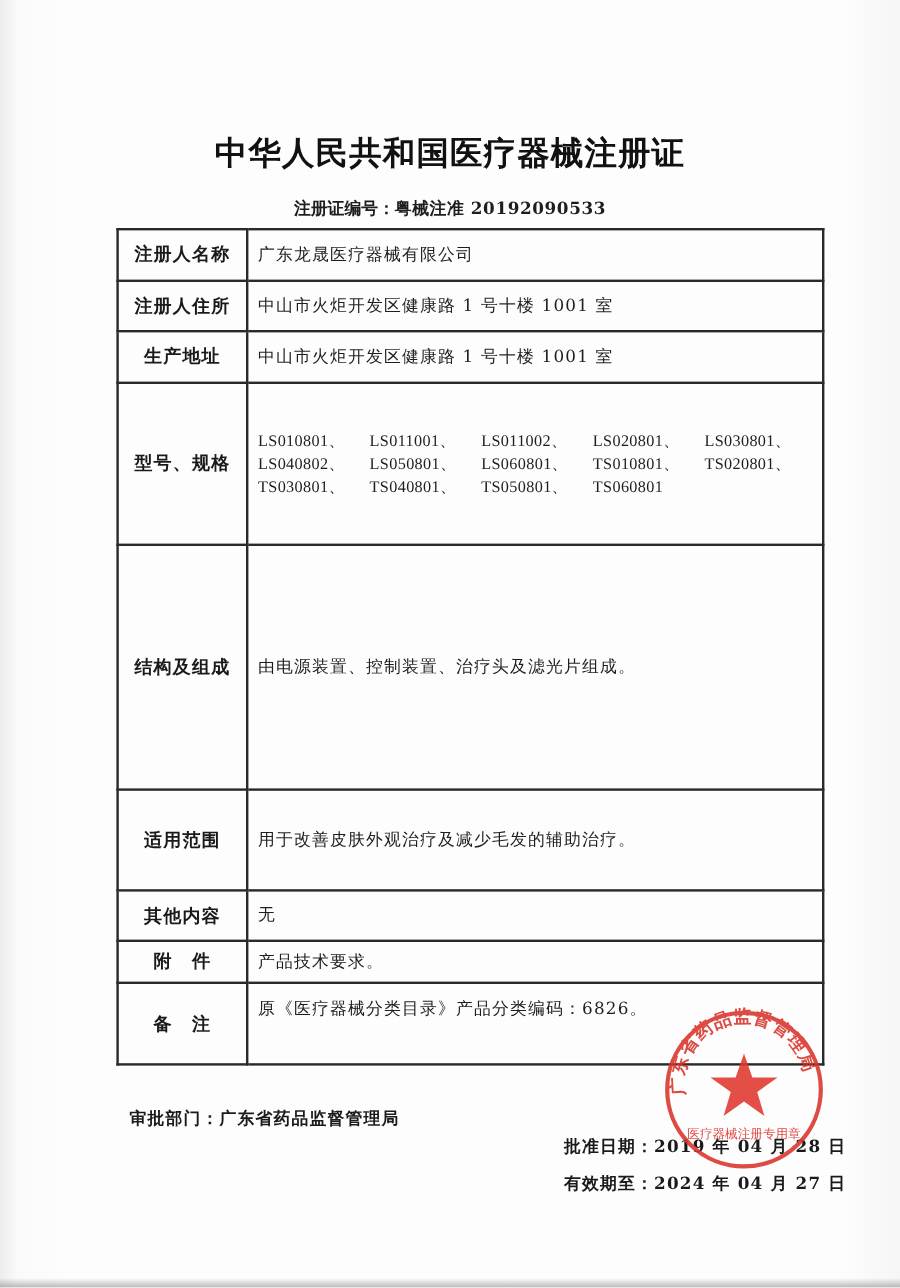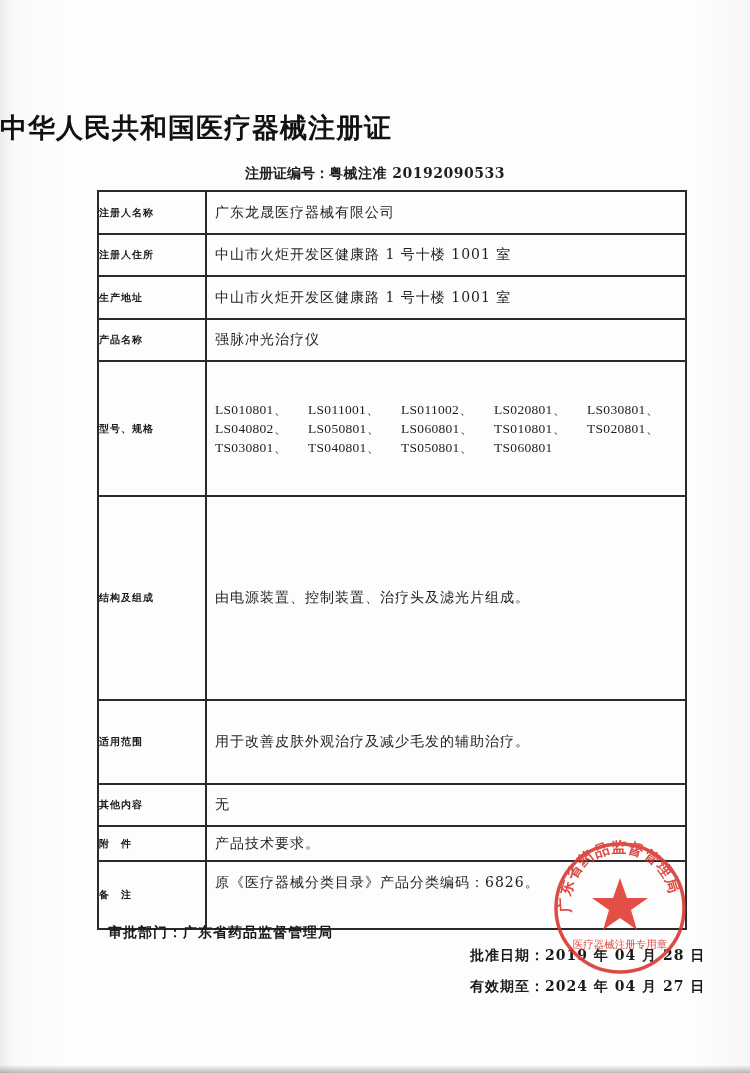--- a/index.html
+++ b/index.html
@@ -24,20 +24,21 @@
     .bottom-shadow {
       position: absolute;
       left: 0; right: 0; bottom: 0;
       height: 8px;
       background: linear-gradient(180deg, rgba(255,255,255,0) 0%, rgba(60,60,60,0.35) 100%);
     }
     .title {
       position: absolute;
       left: 0; width: 750px;
       top: 110px;
+      text-align: center;
       font-family: "DejaVu Sans", "Liberation Sans", sans-serif;
       font-weight: bold;
       font-size: 27px;
       letter-spacing: 1px;
       color: #111;
     }
     .reg-no {
       position: absolute;
       left: 0; width: 750px;
       top: 165px;
@@ -60,23 +61,24 @@
       border-collapse: collapse;
       table-layout: fixed;
     }
     table.cert td {
       border: 2px solid #2a2a2a;
       padding: 0;
       vertical-align: middle;
     }
     table.cert td.label {
       width: 106px;
-      font-family: "DejaVu Sans", "Liberation Sans", sans-serif;
-      font-weight: bold;
-      font-size: 10px;
+      text-align: center;
+      font-family: "DejaVu Sans", "Liberation Sans", sans-serif;
+      font-weight: bold;
+      font-size: 15px;
       color: #1a1a1a;
       letter-spacing: 1px;
     }
     table.cert td.value {
       padding-left: 8px;
       font-size: 14px;
       color: #1e1e1e;
       letter-spacing: 1px;
     }
     .models {
@@ -139,24 +141,20 @@
       <td class="label">注册人名称</td>
       <td class="value">广东龙晟医疗器械有限公司</td>
     </tr>
     <tr style="height:42px">
       <td class="label">注册人住所</td>
       <td class="value">中山市火炬开发区健康路 1 号十楼 1001 室</td>
     </tr>
     <tr style="height:43px">
       <td class="label">生产地址</td>
       <td class="value">中山市火炬开发区健康路 1 号十楼 1001 室</td>
-    </tr>
-    <tr style="height:42px">
-      <td class="label">产品名称</td>
-      <td class="value">强脉冲光治疗仪</td>
     </tr>
     <tr style="height:135px">
       <td class="label">型号、规格</td>
       <td class="value">
         <div class="models">
           <span>LS010801、</span><span>LS011001、</span><span>LS011002、</span><span>LS020801、</span><span>LS030801、</span><br>
           <span>LS040802、</span><span>LS050801、</span><span>LS060801、</span><span>TS010801、</span><span>TS020801、</span><br>
           <span>TS030801、</span><span>TS040801、</span><span>TS050801、</span><span>TS060801</span>
         </div>
       </td>

